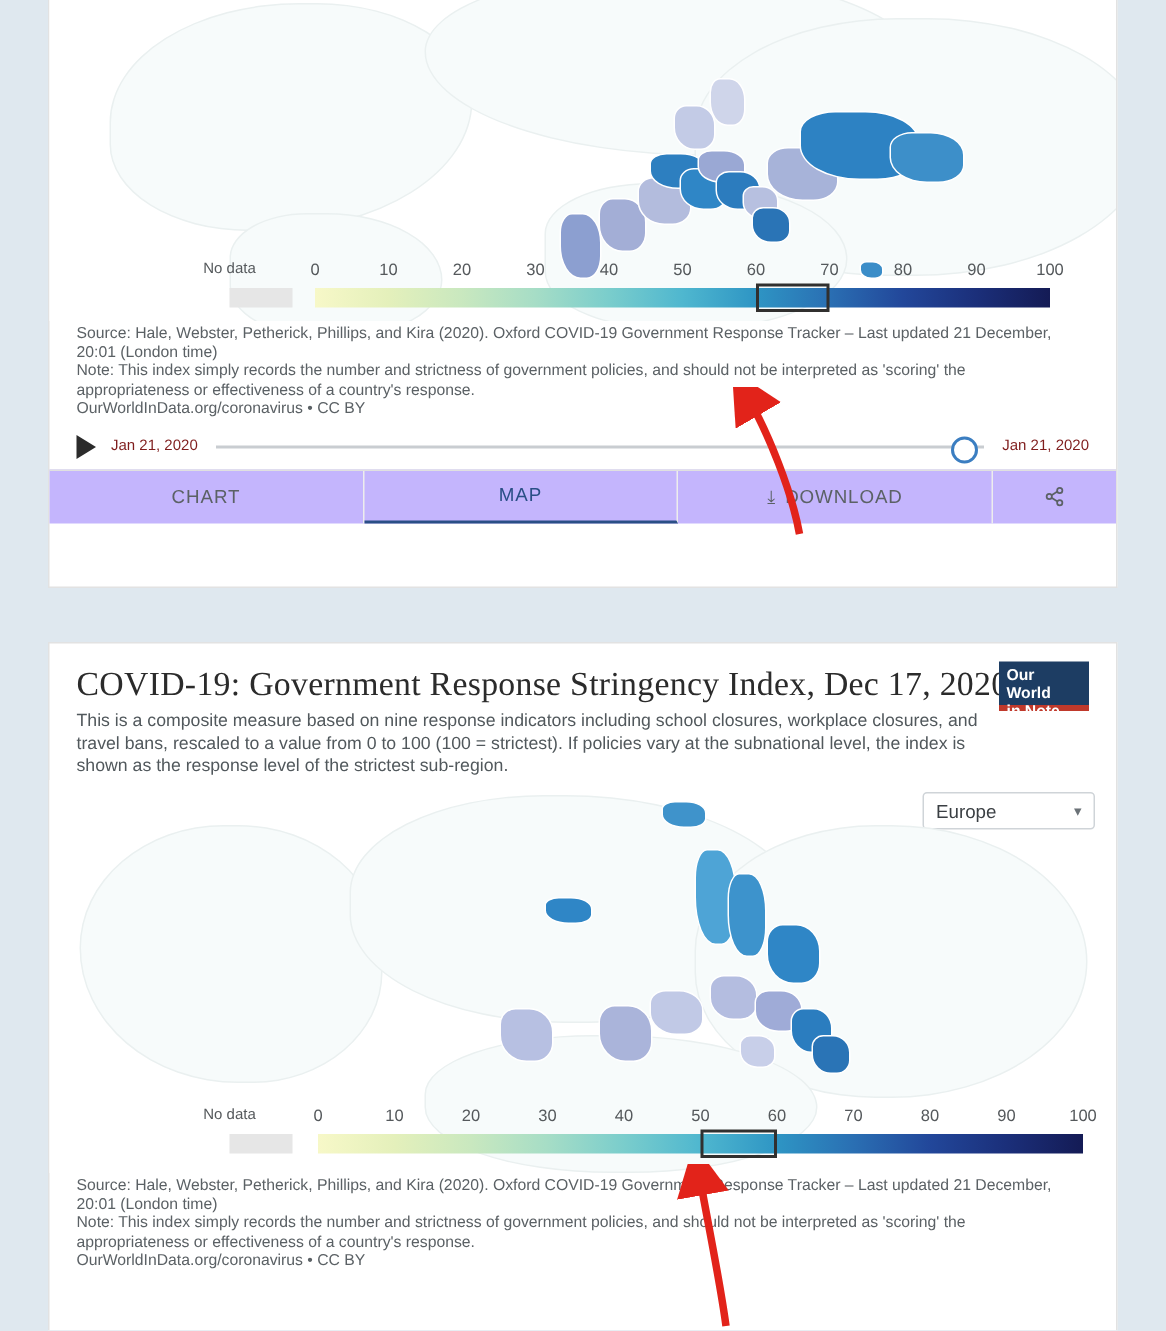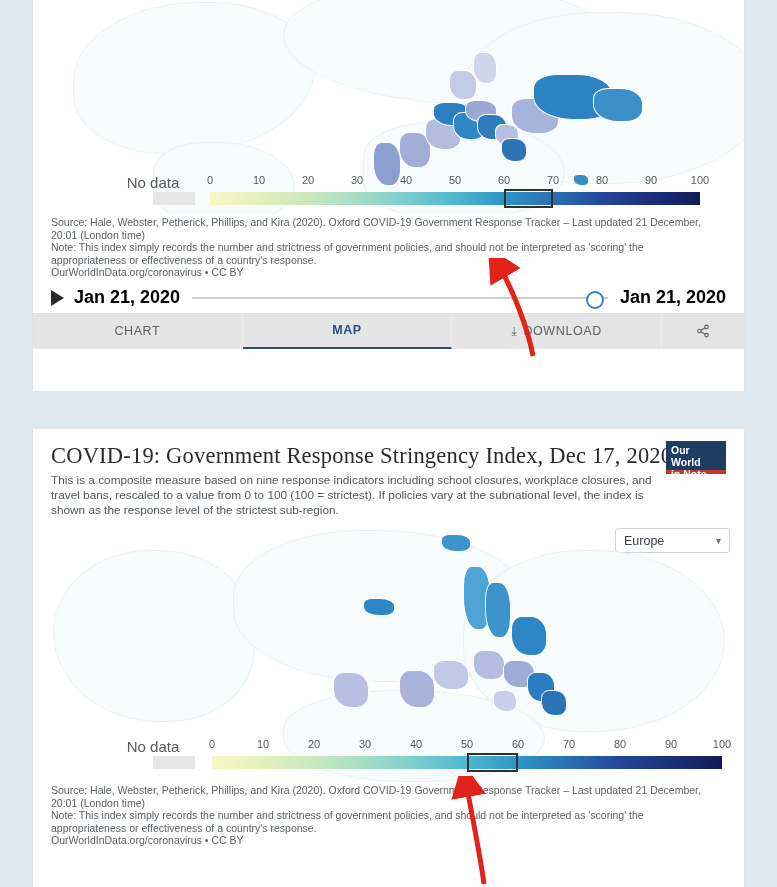--- a/index.html
+++ b/index.html
@@ -75,21 +75,21 @@
     position: absolute;
     top: 0;
     transform: translateX(-50%);
     font-family: "Liberation Sans", sans-serif;
   }
   .nodata-label {
     position: absolute;
     top: 0;
     left: 120px;
     transform: none;
-    font-size: 15px;
+    font-size: 10px;
     color: #55595c;
   }
   .nodata-swatch {
     position: absolute;
     top: 18px;
     left: 120px;
     width: 42px;
     height: 13px;
     background: #e6e6e6;
   }
@@ -138,21 +138,21 @@
     font-size: 13px;
   }
   .play-btn {
     width: 0; height: 0;
     border-left: 13px solid #2b2b2b;
     border-top: 8px solid transparent;
     border-bottom: 8px solid transparent;
     margin-right: 10px;
     cursor: pointer;
   }
-  .date-label { font-size: 18px; color: #000000; white-space: nowrap; font-weight: bold; }
+  .date-label { font-size: 10px; color: #7f1d1d; white-space: nowrap; }
   .slider {
     position: relative;
     flex: 1;
     height: 16px;
     margin: 0 12px;
   }
   .slider-track {
     position: absolute;
     top: 7px; left: 0; right: 0;
     height: 2px;
@@ -167,39 +167,39 @@
     background: #ffffff;
     border: 2px solid #3b7ec1;
     cursor: pointer;
   }
 
   
   .tabbar {
     display: flex;
     border-top: 1px solid #e0e0e0;
     height: 35px;
-    background: #e5e5e5;
+    background: #c4b5fd;
   }
   .tab {
     flex: 1;
     display: flex;
     align-items: center;
     justify-content: center;
     font-size: 12.5px;
     letter-spacing: .6px;
     color: #5b6165;
     border-right: 1px solid #ededed;
     cursor: pointer;
     box-sizing: border-box;
   }
   .tab:last-child { border-right: none; flex: 0 0 82px; }
   .tab.active {
     color: #2a4f86;
     border-bottom: 2px solid #2a4f86;
-    font-weight: bold;
+    font-weight: normal;
   }
   .tab .ico { margin-right: 6px; font-size: 12px; }
 
   
   .chart-header {
     padding: 14px 18px 2px 18px;
     position: relative;
   }
   .chart-title {
     font-family: "Liberation Serif", serif;

